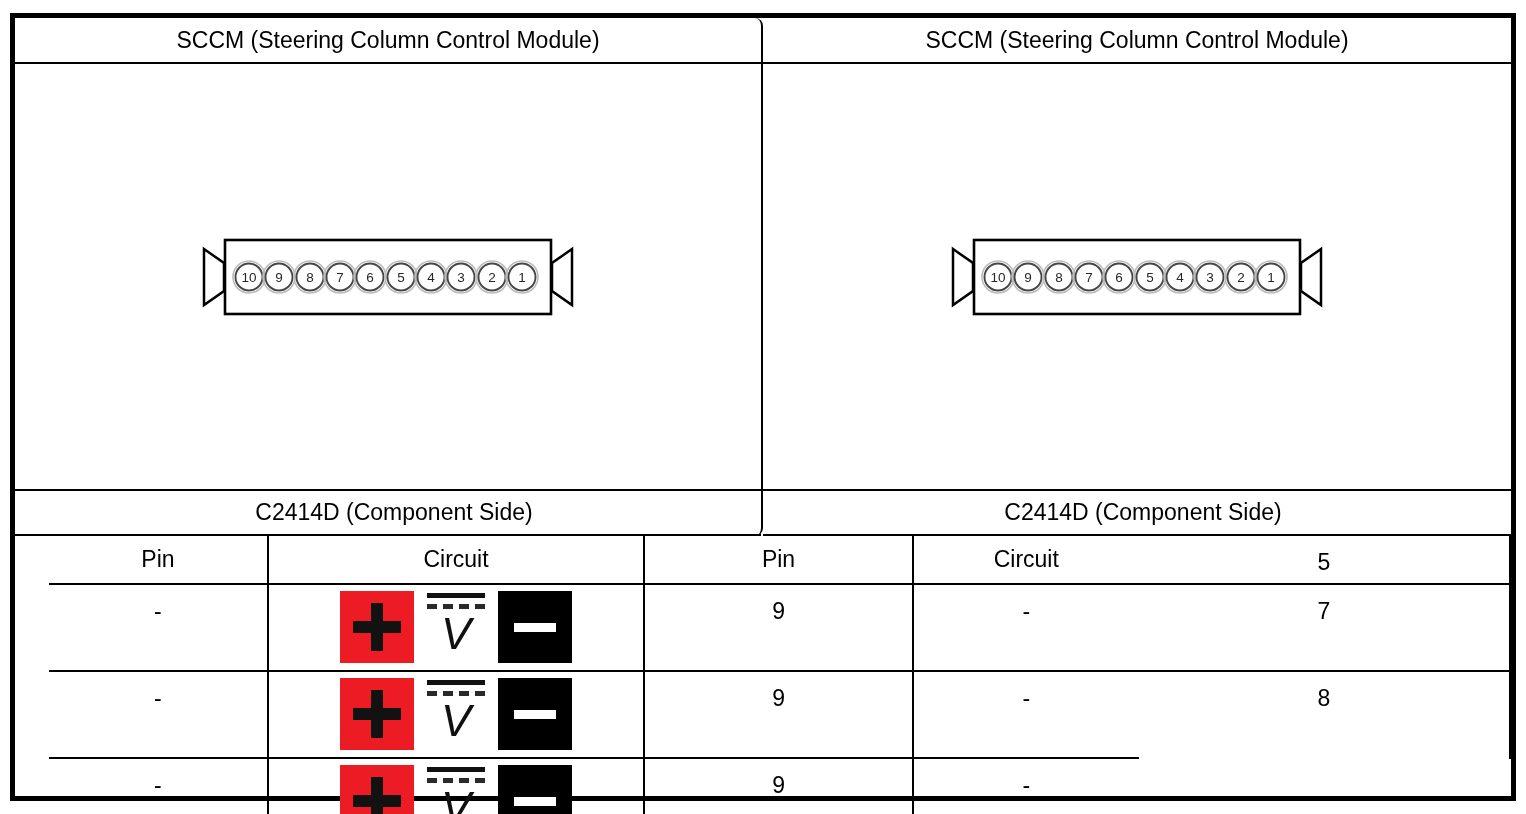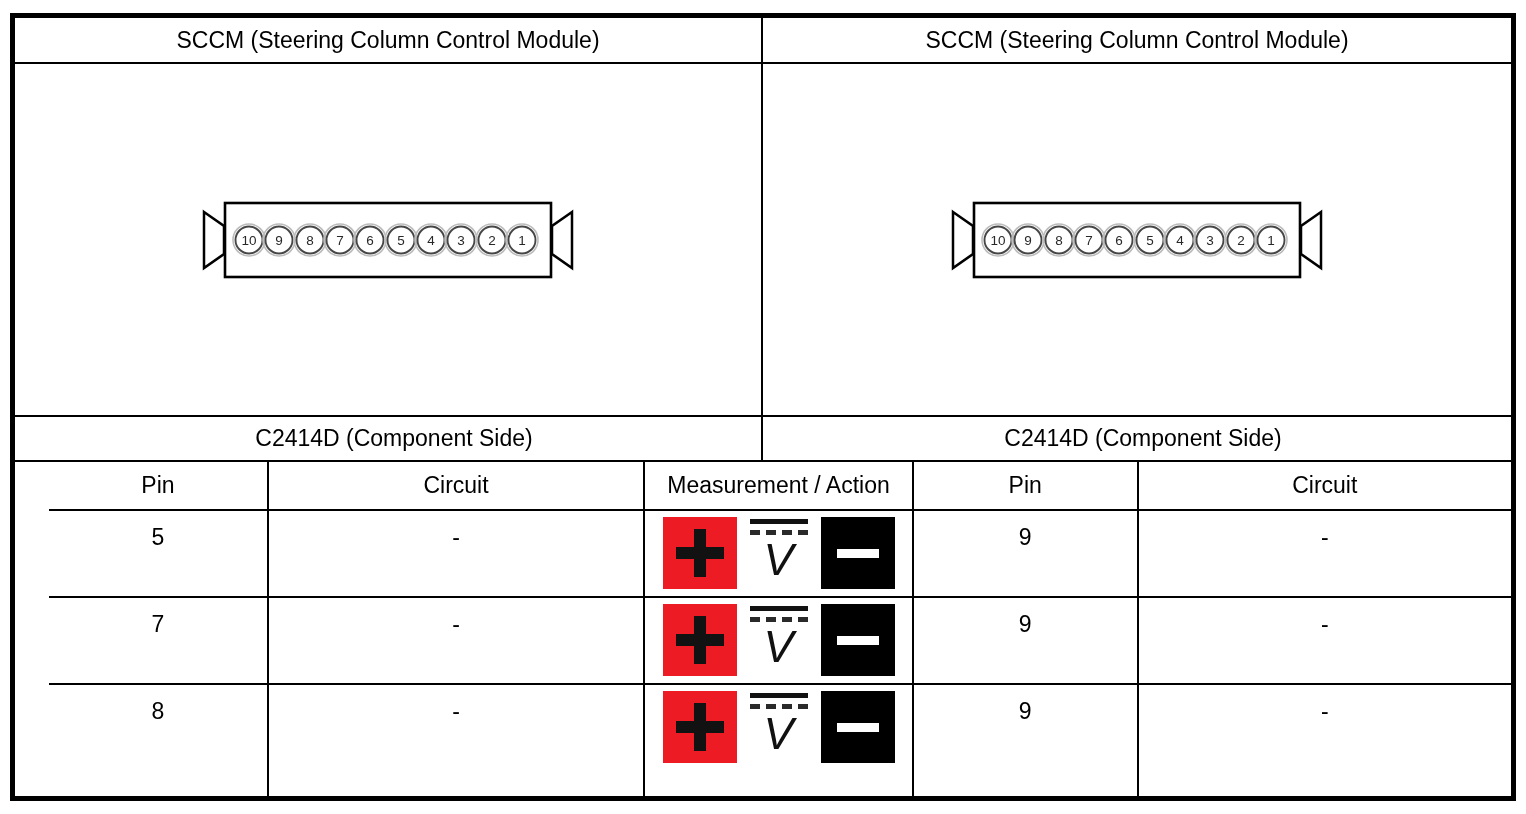--- a/index.html
+++ b/index.html
@@ -19,34 +19,34 @@
     border: 5px solid #000;
     background: #fff;
     display: flex;
     flex-direction: column;
   }
   
   .top {
     display: grid;
     grid-template-columns: 1fr 1fr;
   }
-  .panel { display: flex; flex-direction: column; }
+  .panel { display: flex; flex-direction: column; border-radius: 8px; }
   .panel.left { border-right: 2px solid #000; }
   .panel-title {
     box-sizing: border-box;
     height: 46px;
     border-bottom: 2px solid #000;
     display: flex;
     align-items: center;
     justify-content: center;
     font-size: 23px;
   }
   .connector-area {
     box-sizing: border-box;
-    height: 353px;
+    height: 427px;
     border-bottom: 2px solid #000;
     display: flex;
     align-items: center;
     justify-content: center;
   }
   .panel-sub {
     box-sizing: border-box;
     height: 45px;
     border-bottom: 2px solid #000;
     display: flex;
@@ -216,21 +216,20 @@
         </svg>
       </div>
       <div class="panel-sub">C2414D (Component Side)</div>
     </div>
   </div>
 
   <div class="pin-table">
 
     <div class="cell head">Pin</div>
     <div class="cell head">Circuit</div>
-    <div class="cell head">Measurement / Action</div>
     <div class="cell head">Pin</div>
     <div class="cell head last-col">Circuit</div>
 
     <div class="cell data">5</div>
     <div class="cell data">-</div>
     <div class="cell meas">
       <div class="meas-group">
         <div class="probe plus">
             <span class="plus-shape"></span>
           </div>

